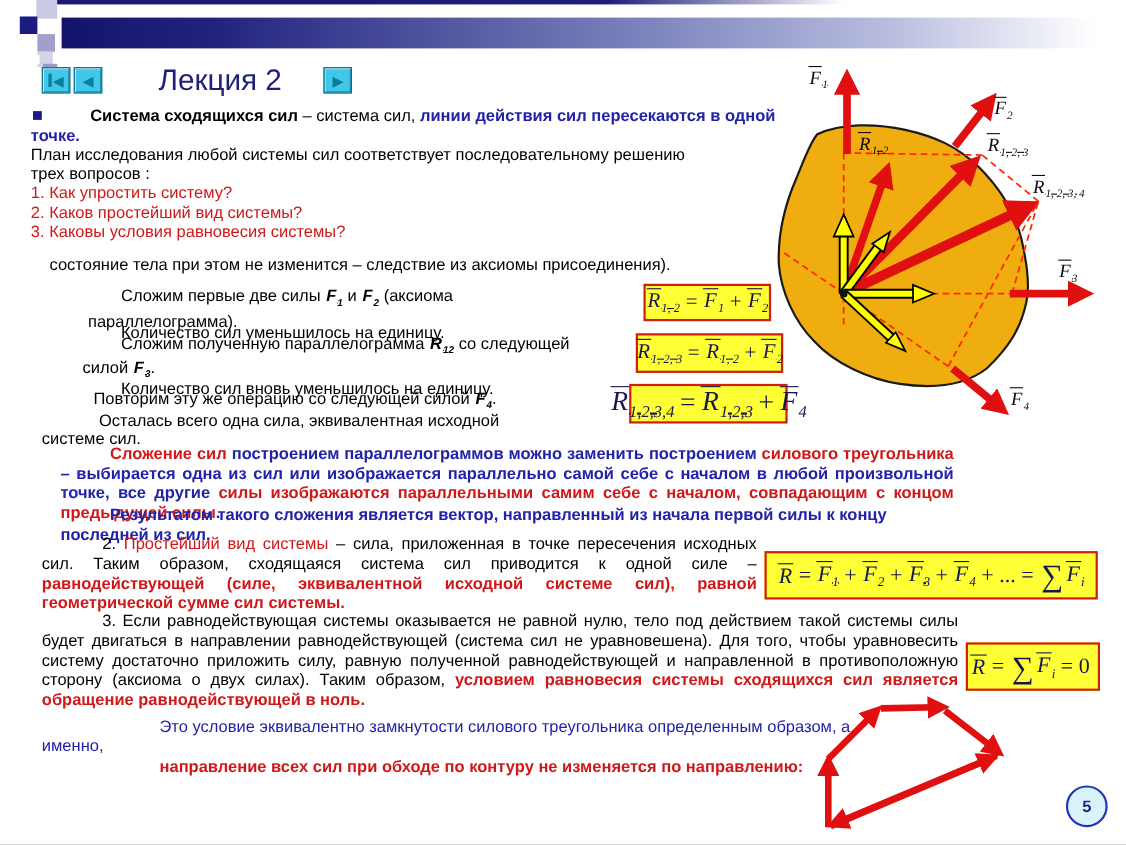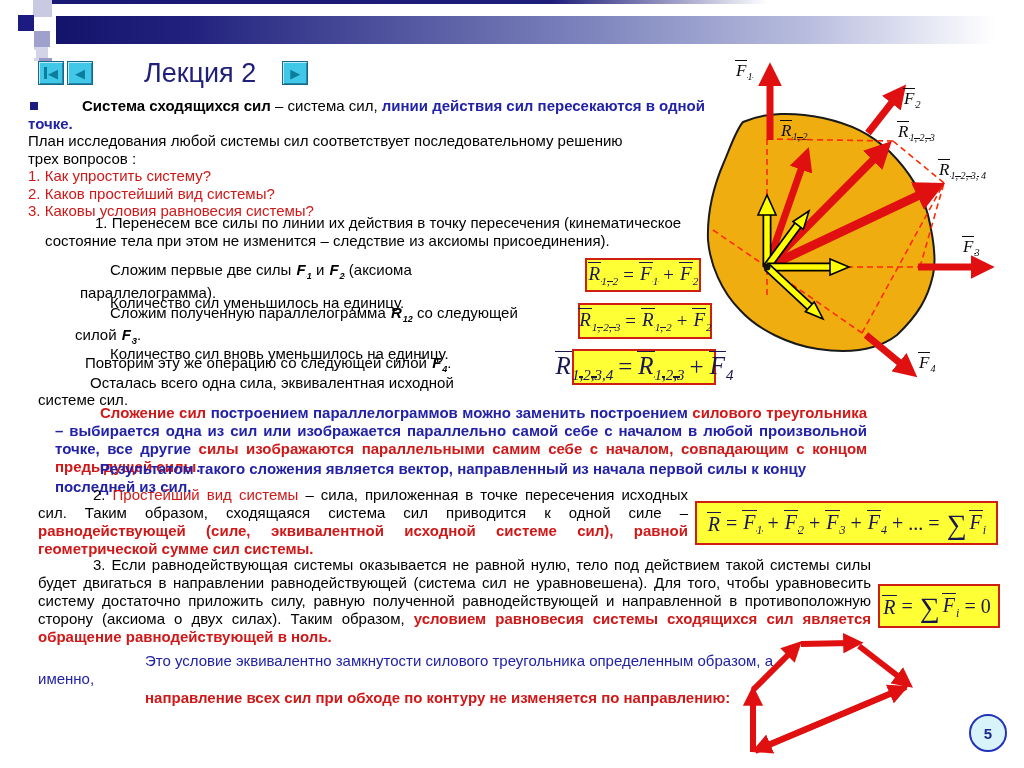--- a/index.html
+++ b/index.html
@@ -13,21 +13,21 @@
     background:linear-gradient(to right,#14136b 0%,#22227e 14%,#7d84bd 55%,#b9bedf 78%,#ffffff 97%);}
   .sq{position:absolute;}
 
   
   .titlerow{position:absolute;left:38px;top:58px;height:30px;display:flex;align-items:center;}
   .navbtn{width:24px;height:22px;margin-right:3px;background:#41c7e7;border:1px solid #156a8c;
     box-shadow:inset 1px 1px 0 rgba(255,255,255,.65), inset -1px -1px 0 rgba(0,60,90,.45);
     display:flex;align-items:center;justify-content:center;color:#0b7d9d;font-size:13px;cursor:pointer;
     user-select:none;}
   .navbtn .vbar{display:inline-block;width:3px;height:12px;background:#0b7d9d;margin-right:1px;}
-  .pagetitle{font-size:27px;color:#20207a;margin:0 26px 0 48px;white-space:nowrap;text-align:right;}
+  .pagetitle{font-size:27px;color:#20207a;margin:0 38px 0 48px;white-space:nowrap;text-align:right;}
 
   
   .ln{position:absolute;white-space:nowrap;font-size:15px;line-height:18px;}
   .blk{color:#000;}
   .blue{color:#2222a8;}
   .red{color:#d01818;}
   .bold{font-weight:bold;}
   .it{}
 
   .intro{position:absolute;left:28px;top:97px;width:700px;font-size:15px;line-height:17.5px;}
@@ -91,21 +91,20 @@
 
   <div class="intro">
     <div><span class="bullet"></span><span class="blk bold">Система сходящихся сил</span><span class="blk"> – система сил, </span><span class="blue bold">линии действия сил пересекаются в одной точке.</span></div>
     <div class="blk it">План исследования любой системы сил соответствует последовательному решению</div>
     <div class="blk it">трех вопросов :</div>
     <div class="red">1. Как упростить систему?</div>
     <div class="red">2. Каков простейший вид системы?</div>
     <div class="red">3. Каковы условия равновесия системы?</div>
   </div>
 
-  <div class="ln blk" style="left:95px;top:214px">1. Перенесем все силы по линии их действия в точку пересечения (кинематическое</div>
   <div class="ln blk" style="left:45px;top:232px">состояние тела при этом не изменится – следствие из аксиомы присоединения).</div>
 
   <div class="ln blk" style="left:110px;top:261px"><span>Сложим первые две силы </span><span class="ivar"><span class="mvar"><span class="core">F</span><sub>1</sub></span></span><span> и </span><span class="ivar"><span class="mvar"><span class="core">F</span><sub>2</sub></span></span><span> (аксиома</span></div>
   <div class="ln blk" style="left:80px;top:284px">параллелограмма).</div>
   <div class="ln blk" style="left:110px;top:294px">Количество сил уменьшилось на единицу.</div>
   <div class="ln blk" style="left:110px;top:304px"><span>Сложим полученную параллелограмма </span><span class="ivar"><span class="mvar"><span class="core">R</span><sub>12</sub></span></span><span> со следующей</span></div>
   <div class="ln blk" style="left:75px;top:326px"><span>силой </span><span class="ivar"><span class="mvar"><span class="core">F</span><sub>3</sub></span></span><span>.</span></div>
   <div class="ln blk" style="left:110px;top:345px">Количество сил вновь уменьшилось на единицу.</div>
   <div class="ln blk" style="left:85px;top:354px"><span>Повторим эту же операцию со следующей силой </span><span class="ivar"><span class="mvar"><span class="core">F</span><sub>4</sub></span></span><span>.</span></div>
   <div class="ln blk" style="left:90px;top:374px">Осталась всего одна сила, эквивалентная исходной</div>

